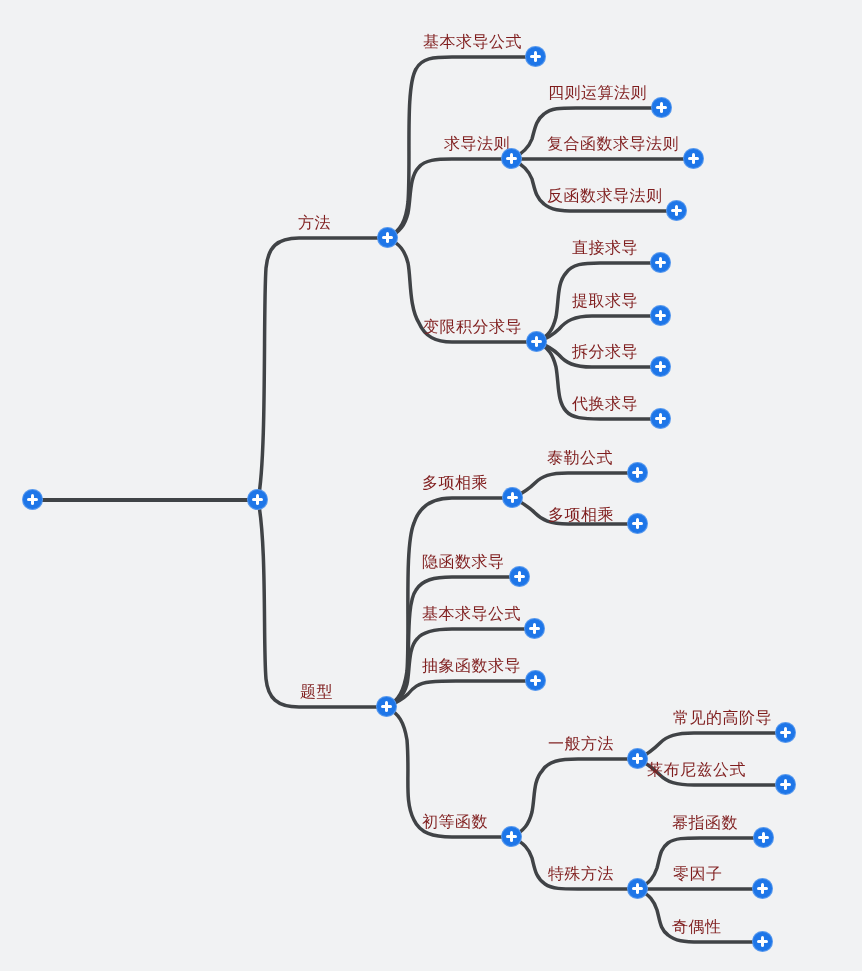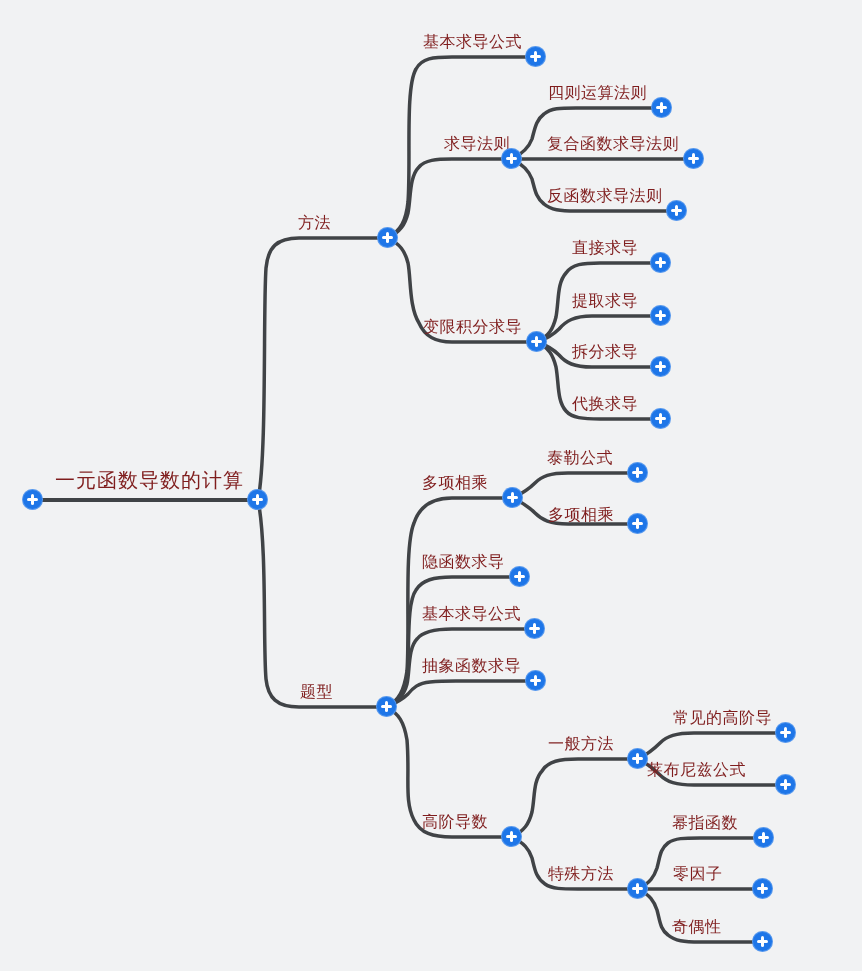--- a/index.html
+++ b/index.html
@@ -94,42 +94,41 @@
     <path d="M 512 837 C 524 843 529 849 532 858 C 535 870 536 878 545 884 C 552 889 562 889 578 889 H 638"></path>
 
     <path d="M 638 759 C 650 753 655 748 660 743 C 667 736 676 733 694 733 H 786"></path>
     <path d="M 638 759 C 650 765 655 770 660 775 C 667 782 676 785 694 785 H 786"></path>
 
     <path d="M 638 889 C 650 883 654 877 657 868 C 660 857 660 849 668 843 C 675 838 684 838 700 838 H 764"></path>
     <path d="M 638 889 H 763"></path>
     <path d="M 638 889 C 650 895 654 901 657 910 C 660 921 660 929 668 935 C 675 941 684 942 700 942 H 763"></path>
   </svg>
 
-  <div class="label root-label" style="left:55px;top:467px">一元函数导数的计算</div>
 
   <div class="label" style="left:298px;top:213px">方法</div>
   <div class="label" style="left:423px;top:32px">基本求导公式</div>
   <div class="label" style="left:444px;top:134px">求导法则</div>
   <div class="label" style="left:548px;top:83px">四则运算法则</div>
   <div class="label" style="left:547px;top:134px">复合函数求导法则</div>
   <div class="label" style="left:547px;top:186px">反函数求导法则</div>
   <div class="label" style="left:423px;top:317px">变限积分求导</div>
   <div class="label" style="left:572px;top:238px">直接求导</div>
   <div class="label" style="left:572px;top:291px">提取求导</div>
   <div class="label" style="left:572px;top:342px">拆分求导</div>
   <div class="label" style="left:572px;top:394px">代换求导</div>
 
   <div class="label" style="left:300px;top:682px">题型</div>
   <div class="label" style="left:422px;top:473px">多项相乘</div>
   <div class="label" style="left:547px;top:448px">泰勒公式</div>
   <div class="label" style="left:548px;top:505px">多项相乘</div>
   <div class="label" style="left:422px;top:552px">隐函数求导</div>
   <div class="label" style="left:422px;top:604px">基本求导公式</div>
   <div class="label" style="left:422px;top:656px">抽象函数求导</div>
-  <div class="label" style="left:422px;top:812px">高阶导数</div>
+  <div class="label" style="left:422px;top:812px">初等函数</div>
   <div class="label" style="left:548px;top:734px">一般方法</div>
   <div class="label" style="left:673px;top:708px">常见的高阶导</div>
   <div class="label" style="left:647px;top:760px">莱布尼兹公式</div>
   <div class="label" style="left:548px;top:864px">特殊方法</div>
   <div class="label" style="left:672px;top:813px">幂指函数</div>
   <div class="label" style="left:673px;top:864px">零因子</div>
   <div class="label" style="left:672px;top:917px">奇偶性</div>
 
   <div class="plus" style="left:22px;top:489px">
       <span class="plus-glyph"></span>

